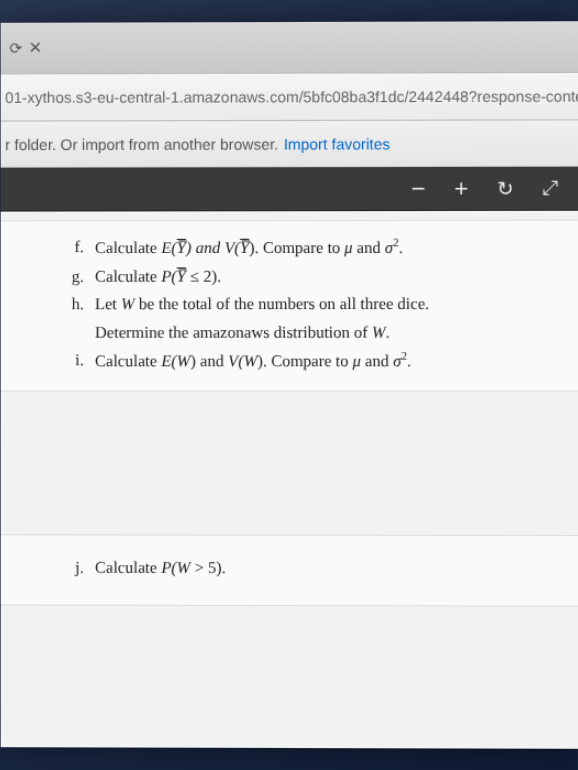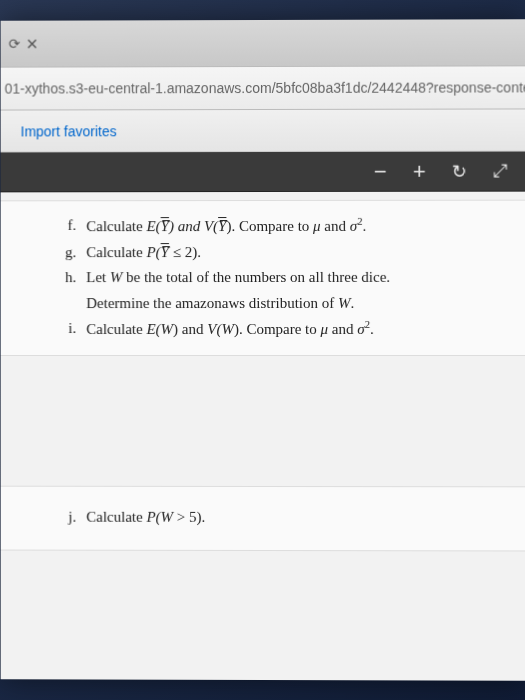--- a/index.html
+++ b/index.html
@@ -63,21 +63,21 @@
       background: linear-gradient(to bottom, #f0f0f0, #e5e5e5);
       border-bottom: 1px solid #ccc;
       display: flex;
       align-items: center;
       padding: 0 4px;
       font-size: 14px;
       color: #555;
     }
     .favorites-bar .link {
       color: #0066cc;
-      margin-left: 16px;
+      margin-left: 5px;
     }
     .toolbar {
       height: 40px;
       background: #3a3a3a;
       display: flex;
       align-items: center;
       justify-content: flex-end;
       gap: 26px;
       padding: 0 18px;
       color: #e8e8e8;
@@ -126,20 +126,21 @@
         <span>⟳</span>
         <span style="font-size:20px;">×</span>
       </div>
     </div>
 
     <div class="address-bar">
       <span class="url-text">01-xythos.s3-eu-central-1.amazonaws.com/5bfc08ba3f1dc/2442448?response-content-d</span>
     </div>
 
     <div class="favorites-bar">
+      <span>r folder. Or import from another browser.</span>
       <span class="link">Import favorites</span>
     </div>
 
     <div class="toolbar">
       <span>−</span>
       <span>+</span>
       <span style="font-size:18px;">↻</span>
       <span style="font-size:18px;">⤢</span>
     </div>
 

